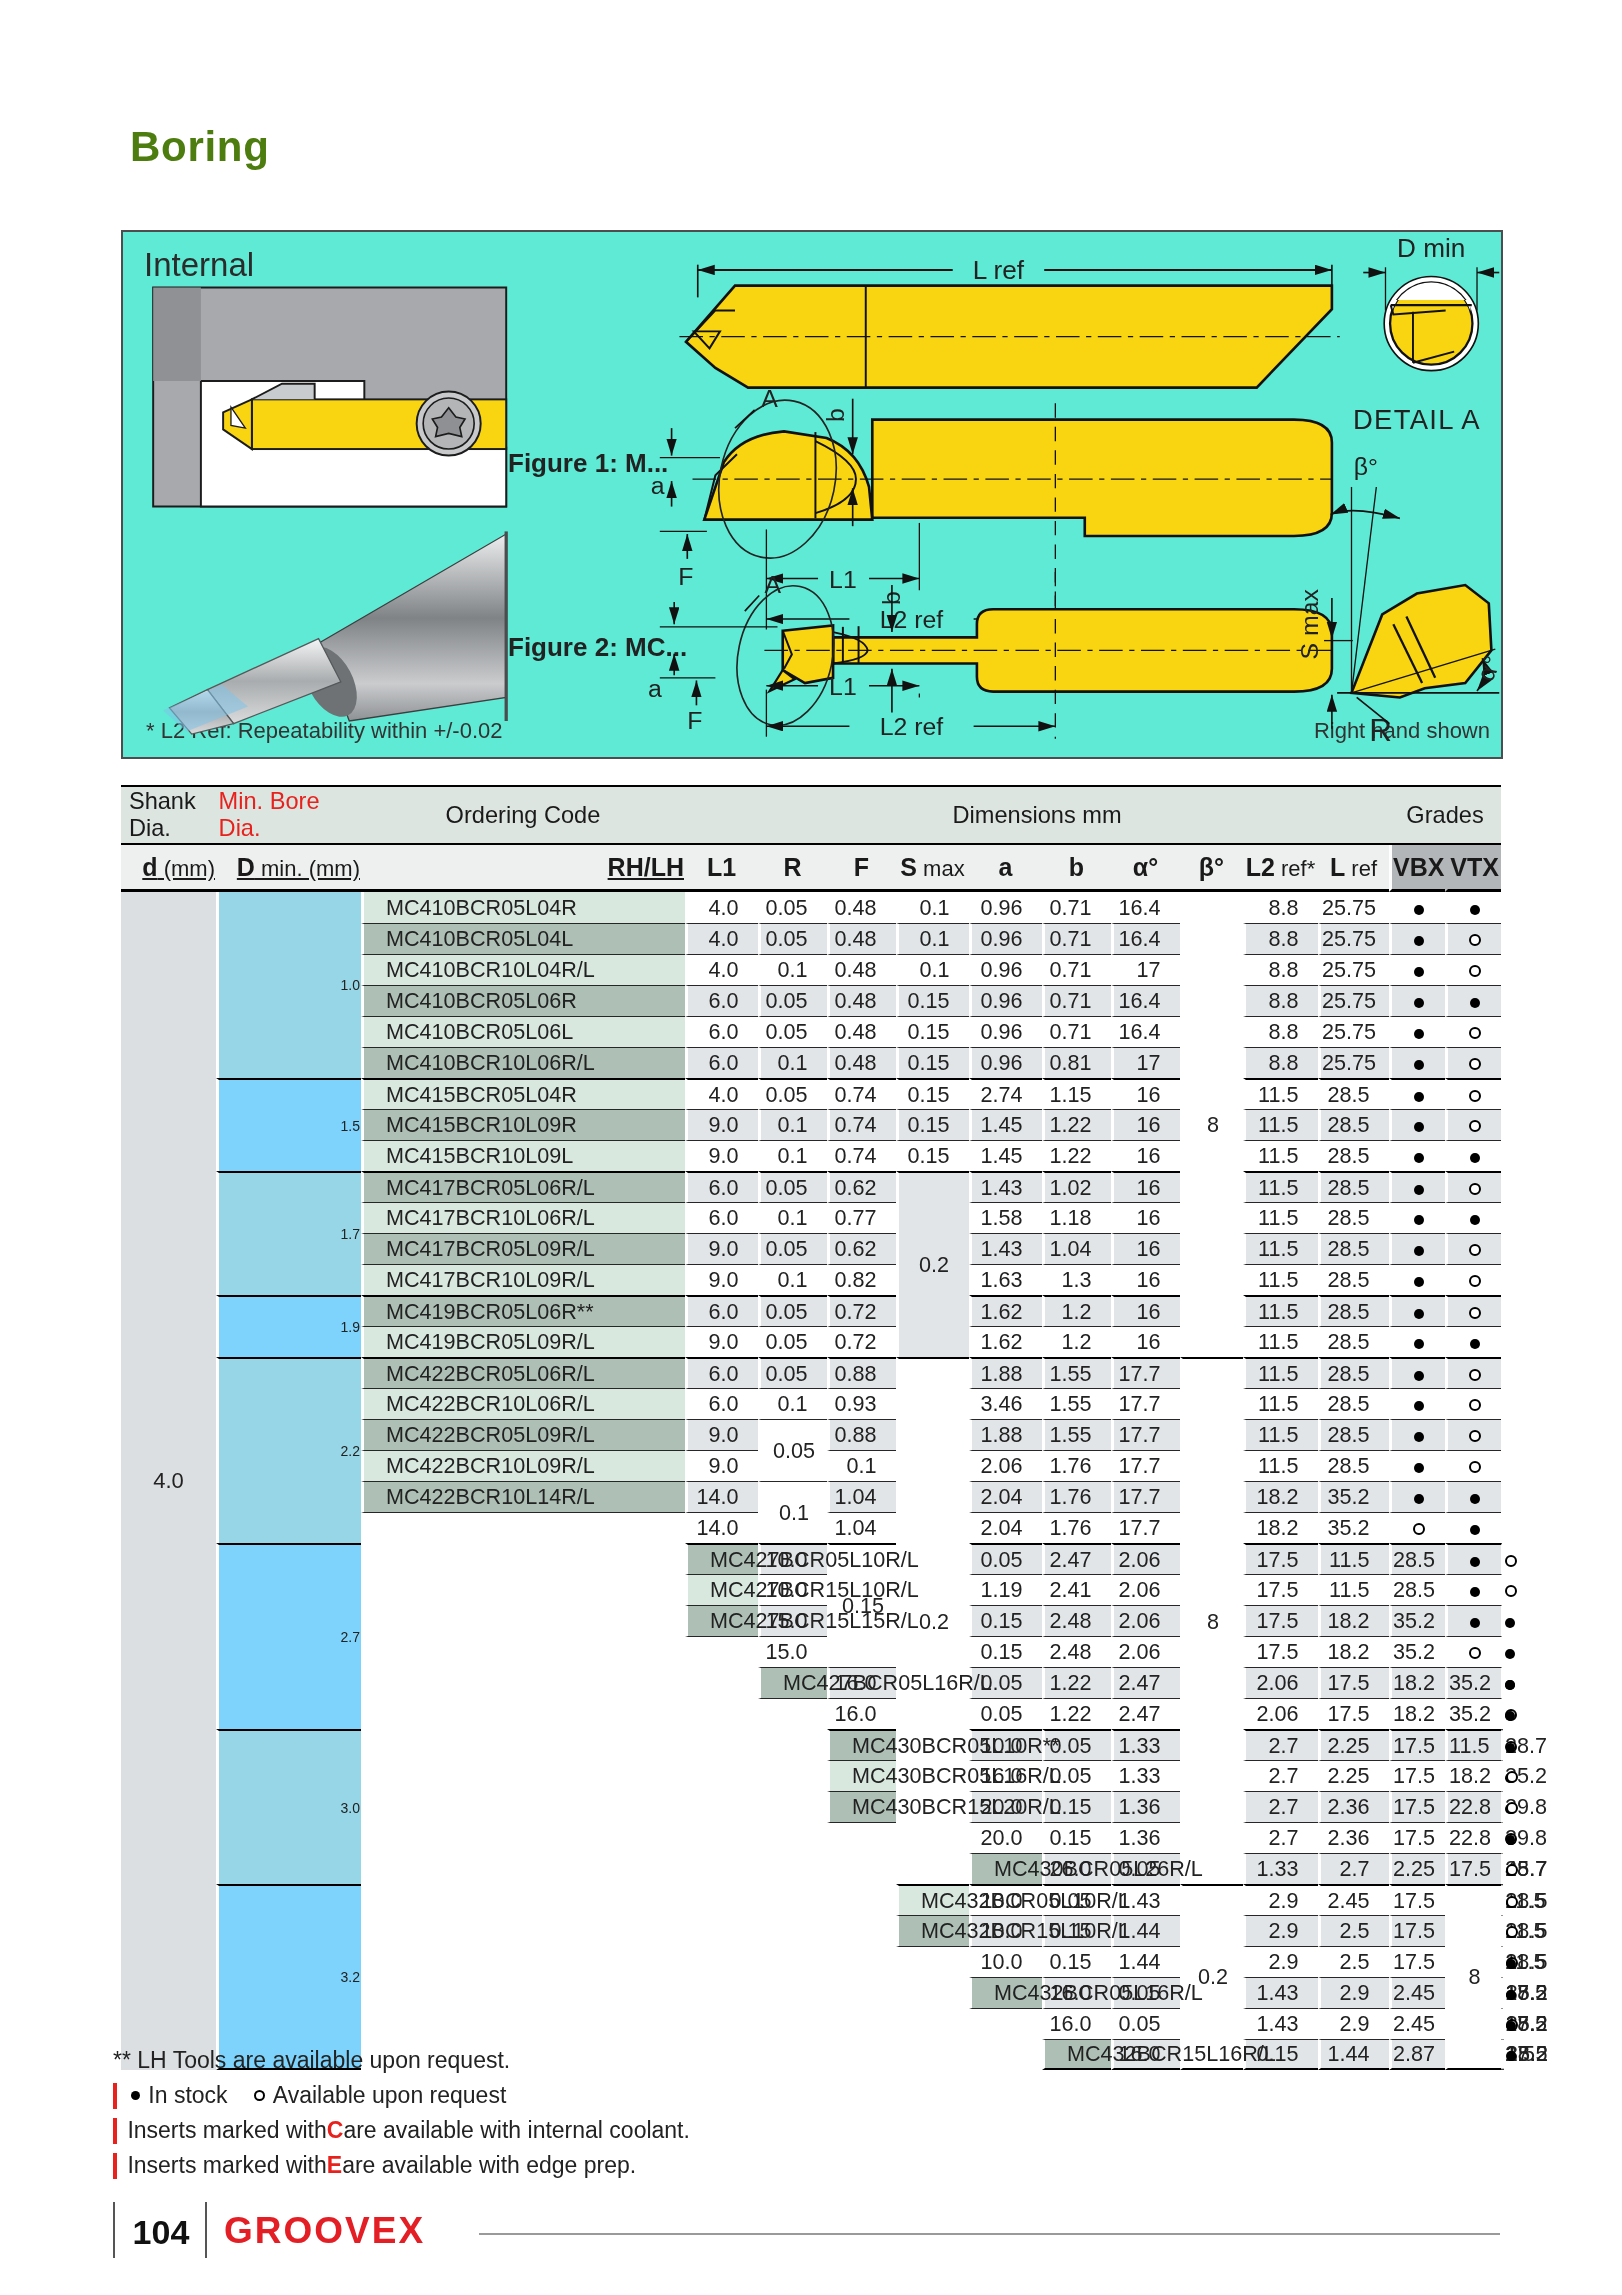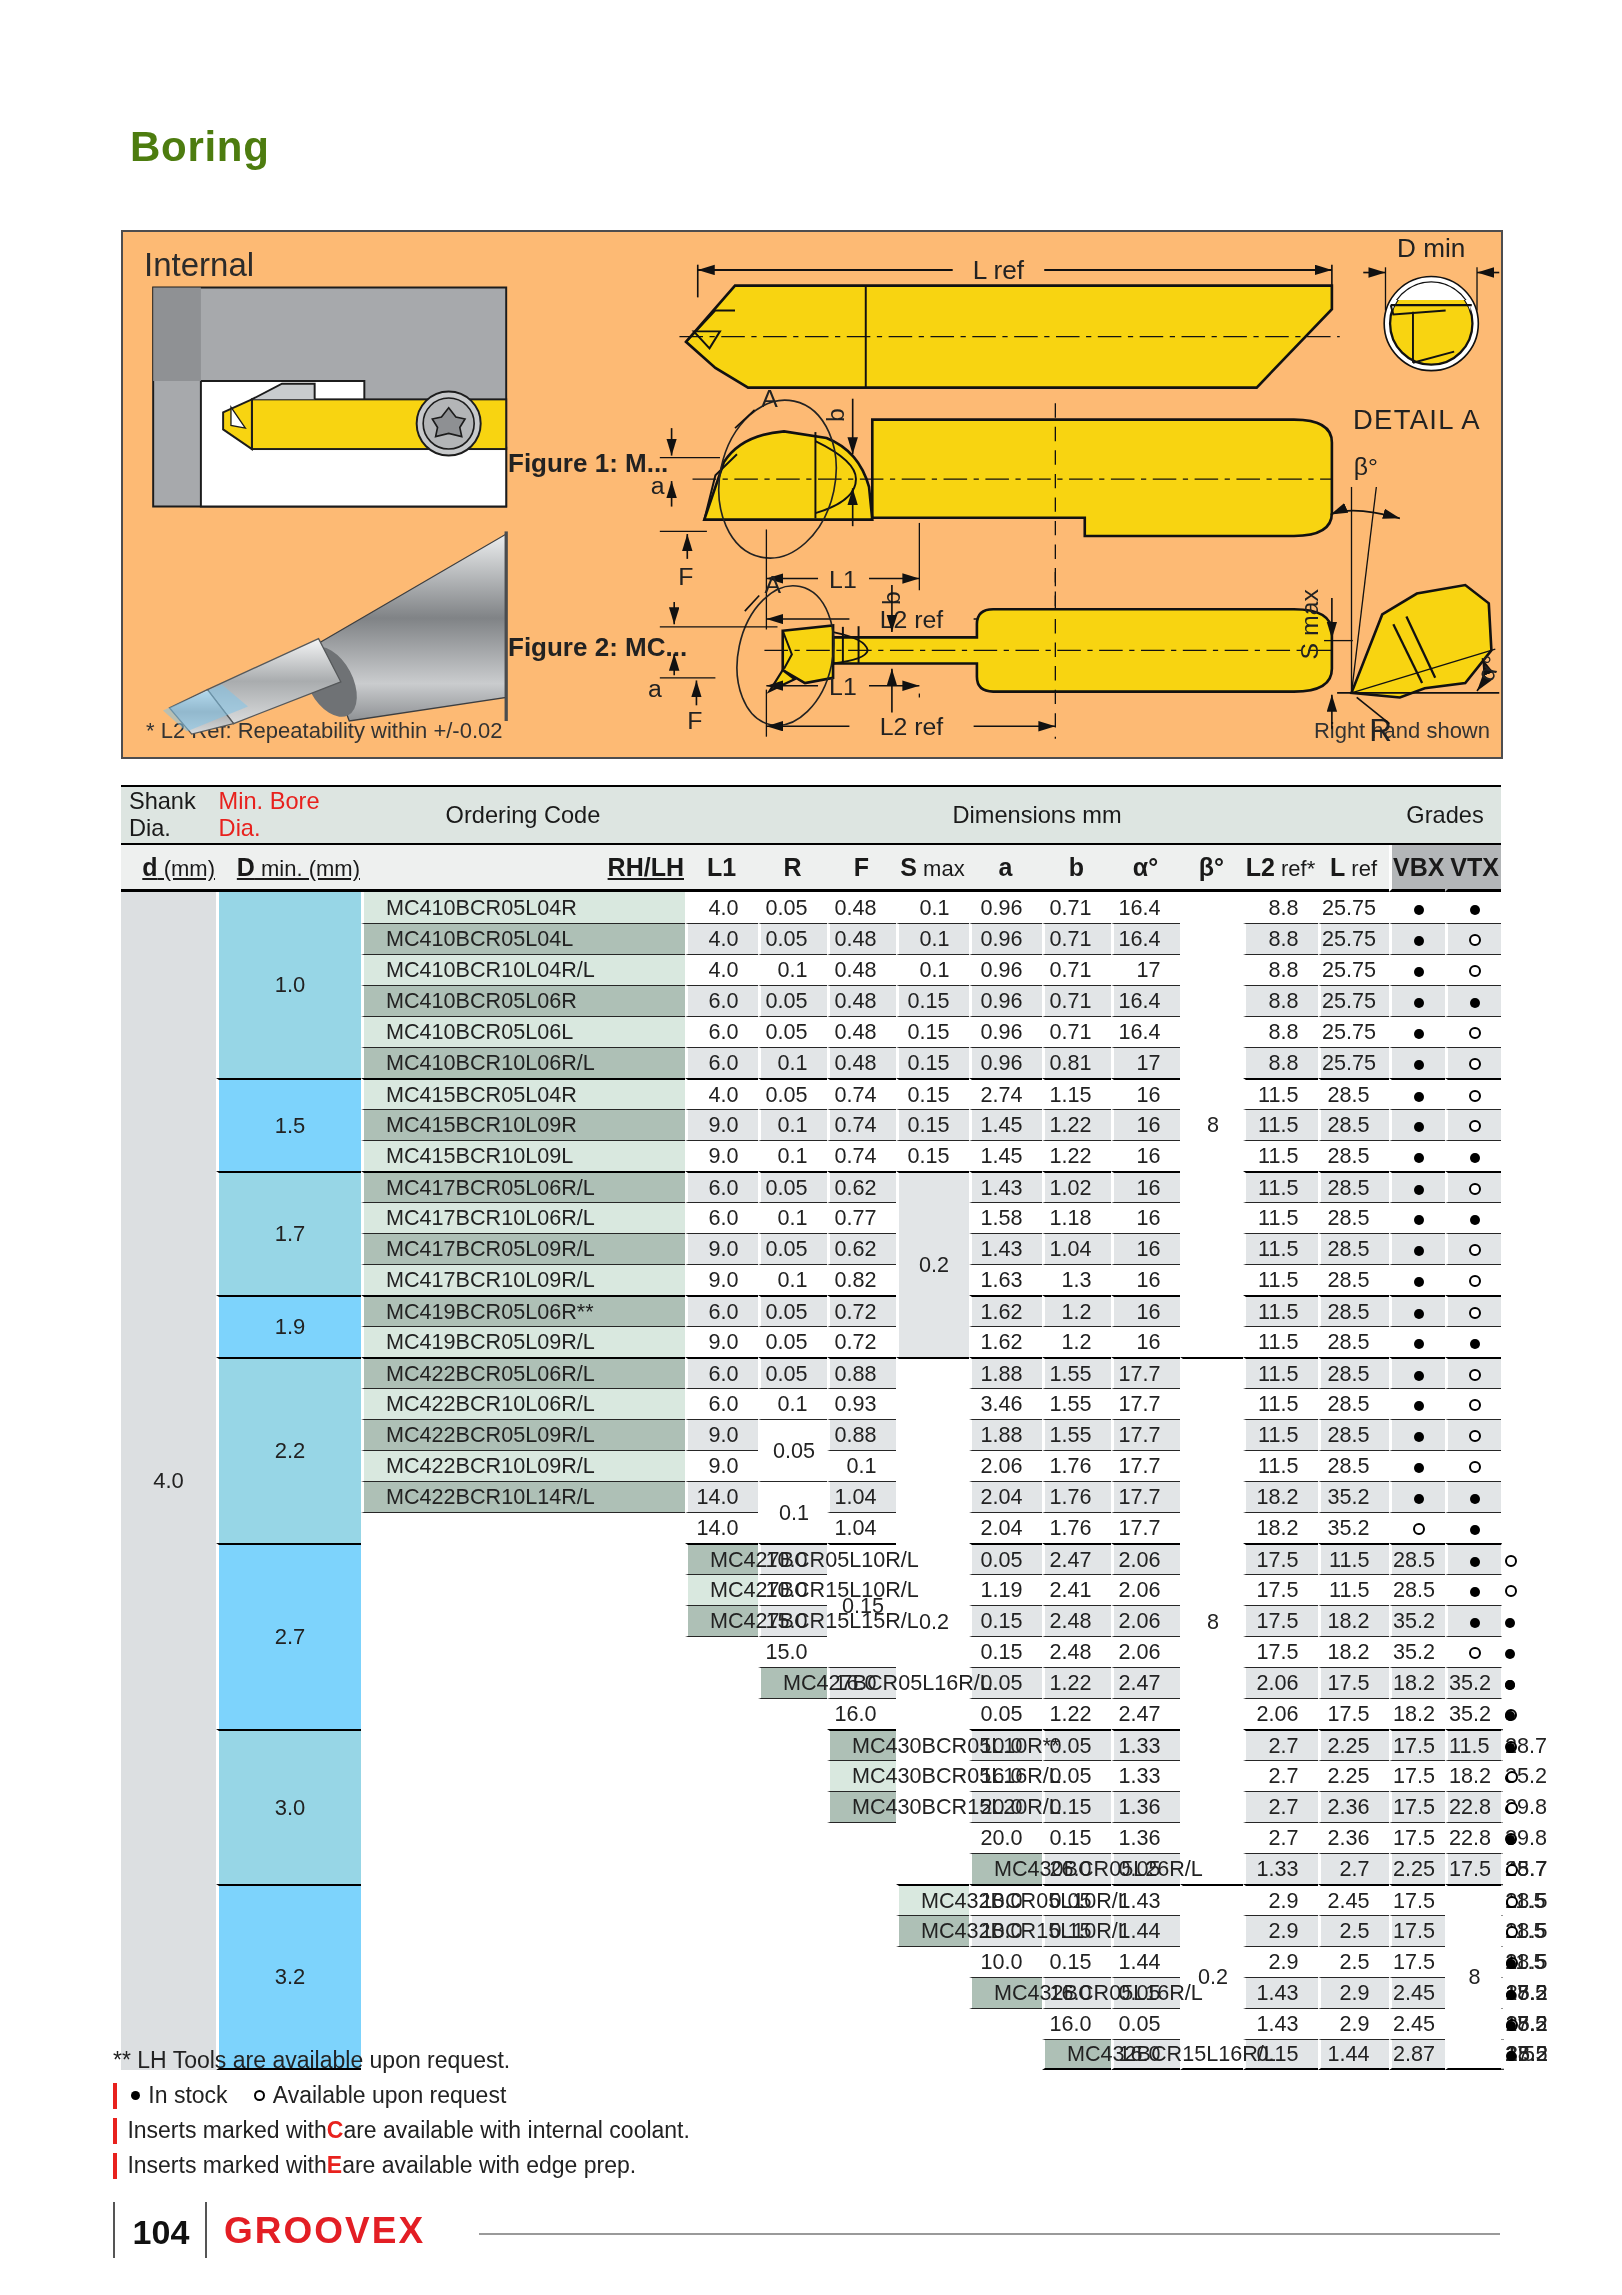--- a/index.html
+++ b/index.html
@@ -3,21 +3,21 @@
 <meta charset="utf-8">
 <style>
   html,body{margin:0;padding:0;background:#ffffff;}
   body{width:1623px;height:2295px;position:relative;font-family:"Liberation Sans",sans-serif;color:#1a1a1a;}
   .abs{position:absolute;}
 
   
   #page-title{left:130px;top:123px;font-size:42px;font-weight:800;letter-spacing:0.7px;color:#4d7c0f;}
 
   
-  #fig-panel{left:121px;top:230px;width:1382px;height:529px;border:2.6px solid #4d4d4f;box-sizing:border-box;background:#fdba74;}
+  #fig-panel{left:121px;top:230px;width:1382px;height:529px;border:2.6px solid #4d4d4f;box-sizing:border-box;background:#5eead4;}
   #panel-label{left:21px;top:14.4px;font-size:33px;font-weight:400;color:#2b2b2b;}
   .fig-caption{font-size:26px;font-weight:600;color:#222;}
   #fig1-caption{left:385px;top:216px;}
   #fig2-caption{left:385px;top:400px;}
   #panel-foot-left{left:23px;top:486px;font-size:22px;color:#333;}
   #panel-foot-right{left:1171px;top:486px;width:196px;text-align:right;font-size:22px;color:#333;}
   svg text{font-family:"Liberation Sans",sans-serif;fill:#222;}
 
   
   #spec-table{position:absolute;left:121px;top:785px;width:1382px;border-collapse:separate;border-spacing:0;table-layout:fixed;}
@@ -37,21 +37,21 @@
   tr.h2 th.h-vtx{border-left:3.9px solid #b3b6b8;}
   tr.h2 th.h-d,tr.h2 th.h-dmin,tr.h2 th.h-code{text-align:right;text-decoration:underline;}
   tr.h2 th.h-vbx{border-left:3.9px solid #fff;}
 
   
   tbody td{height:31px;font-size:21.6px;vertical-align:middle;border-top:1.3px solid #262626;border-left:3.9px solid #fff;color:#222;}
   tbody tr.first td{border-top:none;margin-top:16px;}
   tbody tr.sec td{border-top:2.6px solid #000;}
   tbody tr.first.sec td{border-top:none;}
   td.dcol{background:#dcdfe1;border-left:none;border-top:none !important;text-align:center;font-size:22px;}
-  td.dmin{text-align:center;font-size:22px;}
+  td.dmin{text-align:right;font-size:14px;}
   td.tone-lt{background:#97d6e6;}
   td.tone-cy{background:#7dd3fc;}
   tr.w td.z{background:#fff;}
   tr.g td.z{background:#e2e5e7;}
   tr.w td.code{background:#d9e8df;}
   tr.g td.code{background:#aec0b6;}
   td.code{text-align:left;padding-left:22px;letter-spacing:0px;white-space:nowrap;}
   td.num{text-align:right;padding-right:19.6px;}
   td.ctr{text-align:center;padding-right:0;}
   td.mw{background:#fff !important;text-align:center;}

